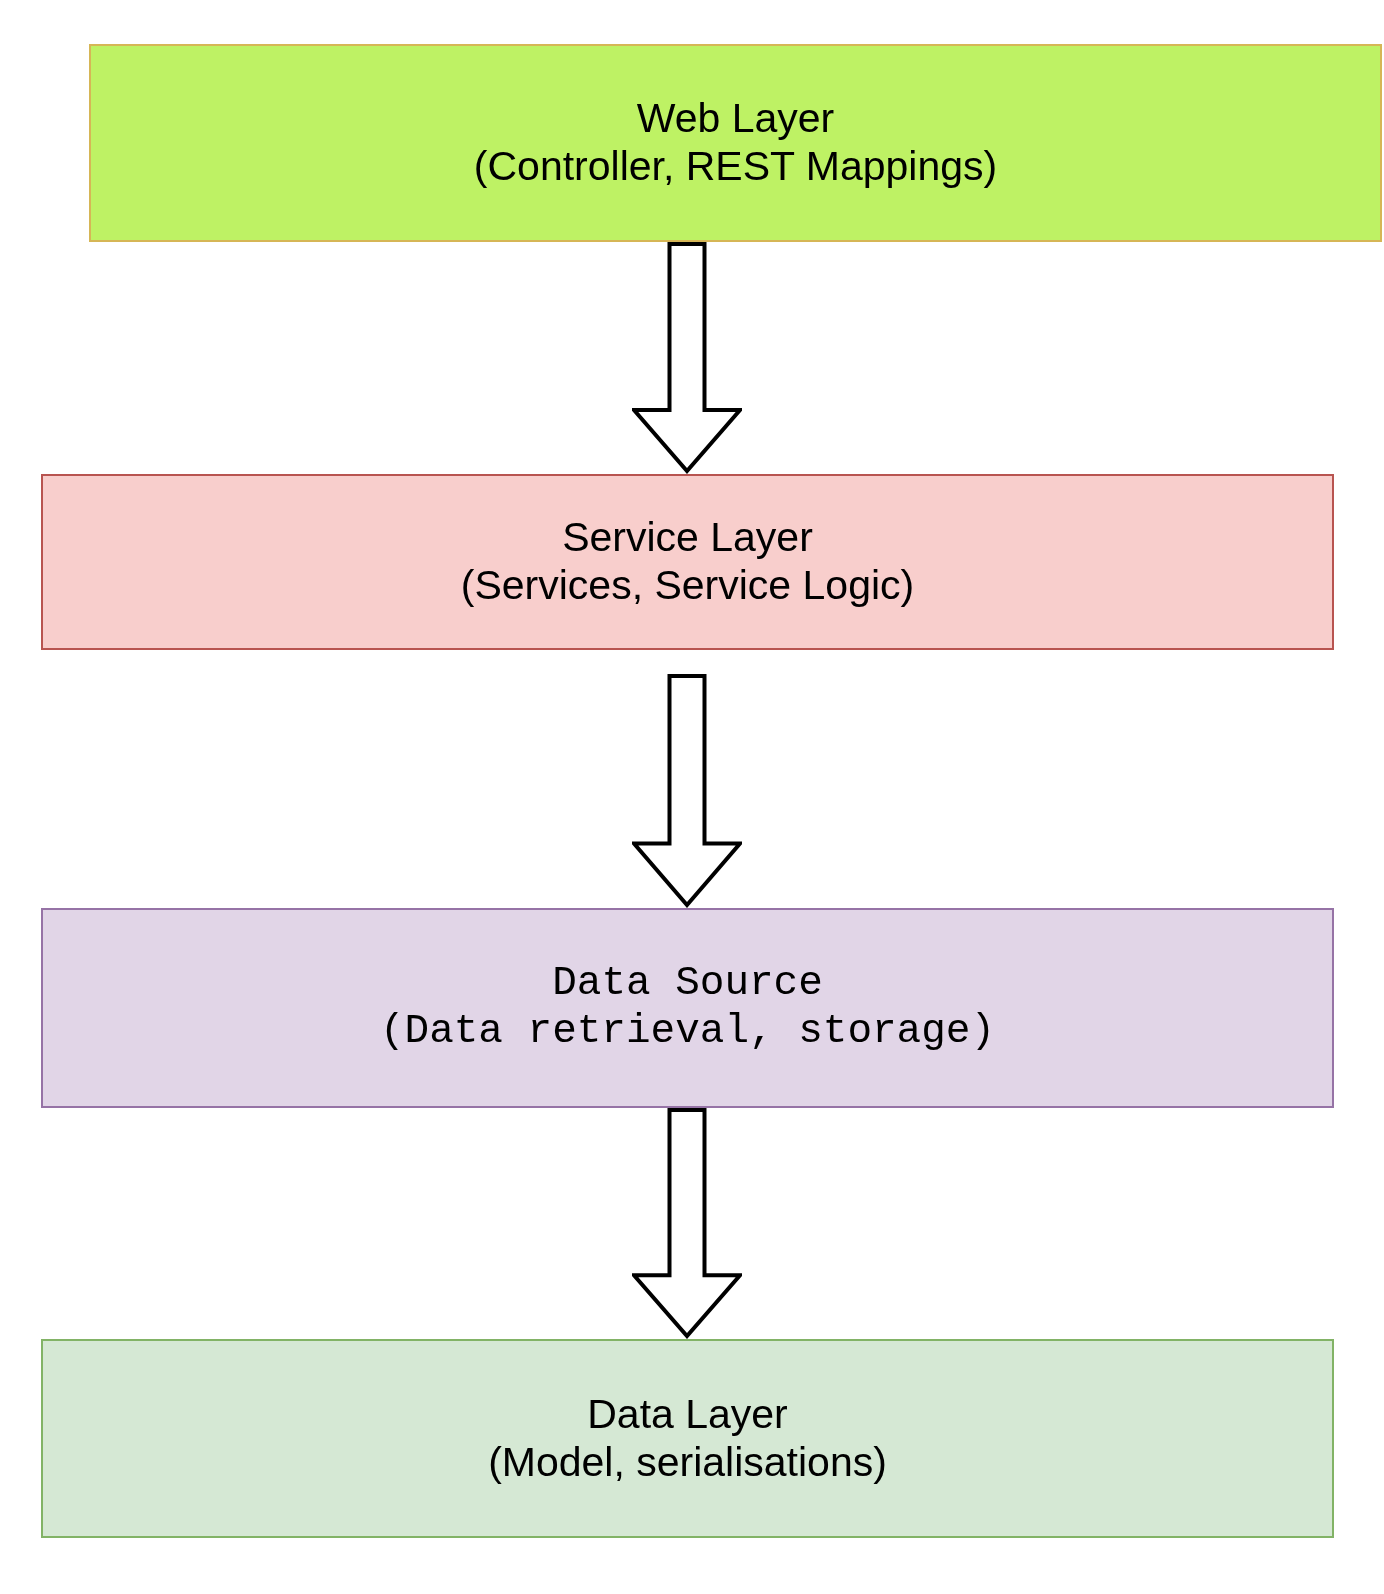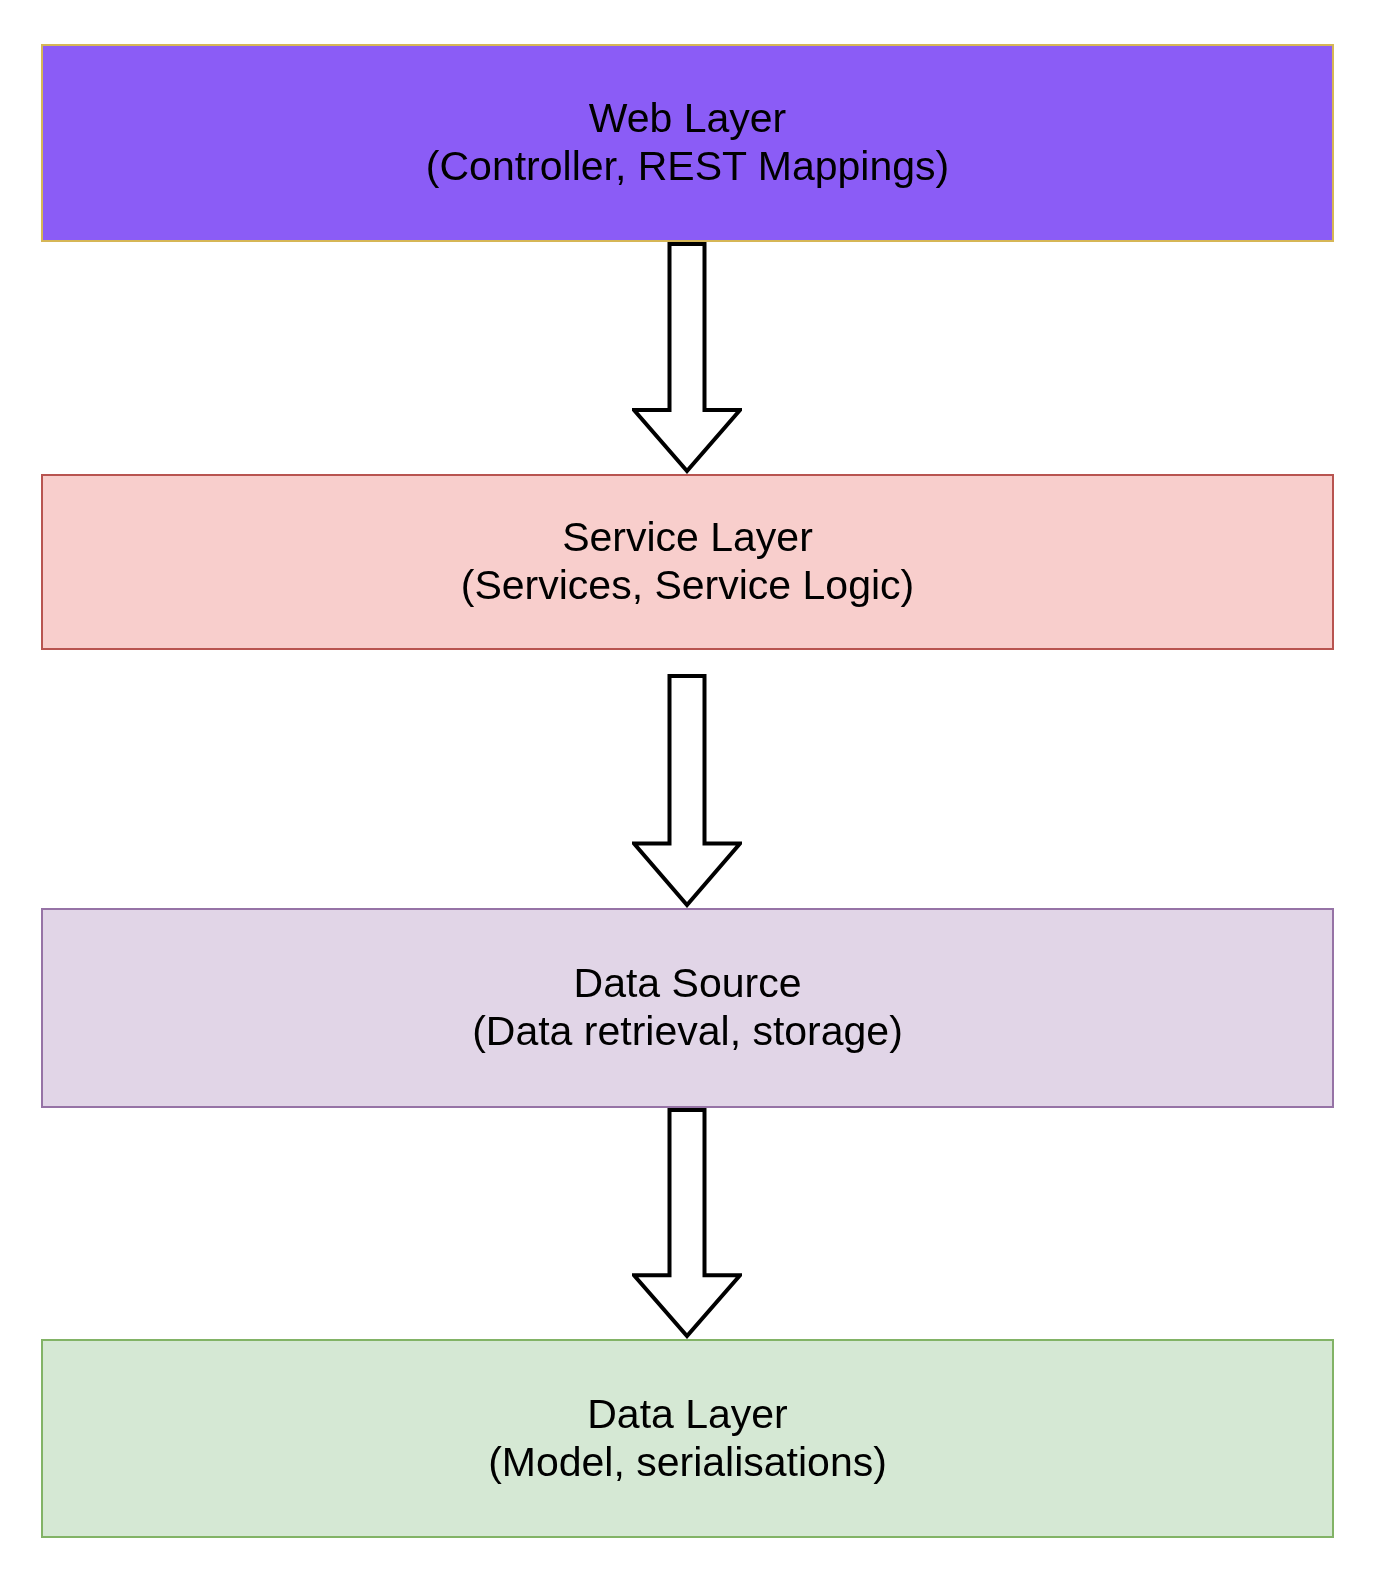--- a/index.html
+++ b/index.html
@@ -25,21 +25,21 @@
     flex-direction: column;
     align-items: center;
     justify-content: center;
     text-align: center;
     font-size: 41px;
     line-height: 1.16;
     color: #000000;
   }
   .layer-web        { top: 44px;   height: 198px; }
   .layer-service    { top: 474px;  height: 176px; }
-  .layer-datasource { top: 908px;  height: 200px; }
+  .layer-datasource { top: 908px;  height: 200px; font-family: Liberation Mono, monospace; }
   .layer-datalayer  { top: 1339px; height: 199px; }
 
   .layer-title, .layer-subtitle {
     white-space: nowrap;
   }
 
   .down-arrow {
     position: absolute;
     left: 632px;
     width: 110px;
@@ -53,21 +53,21 @@
     stroke-width: 4;
     stroke-linejoin: miter;
     vector-effect: non-scaling-stroke;
   }
 </style>
 </head>
 <body>
 
 <div class="diagram">
 
-  <div class="layer-box layer-web" style="background-color: #8b5cf6; border-color: rgb(214, 182, 86); color: rgb(0, 0, 0);">
+  <div class="layer-box layer-web" style="background-color: #bef264; border-color: rgb(214, 182, 86); color: rgb(0, 0, 0); margin-left: 48px;">
     <div class="layer-title">Web Layer</div>
     <div class="layer-subtitle">(Controller, REST Mappings)</div>
   </div>
 
   <svg class="down-arrow arrow-1" viewBox="0 0 110 232" preserveAspectRatio="none" aria-hidden="true">
     <path d="M 37.5 2 L 72.5 2 L 72.5 168 L 108 168 L 55 229 L 2 168 L 37.5 168 Z" style="fill: rgb(255, 255, 255); stroke: rgb(0, 0, 0);"></path>
   </svg>
 
   <div class="layer-box layer-service" style="background-color: rgb(248, 206, 204); border-color: rgb(184, 84, 80); color: rgb(0, 0, 0);">
     <div class="layer-title">Service Layer</div>

